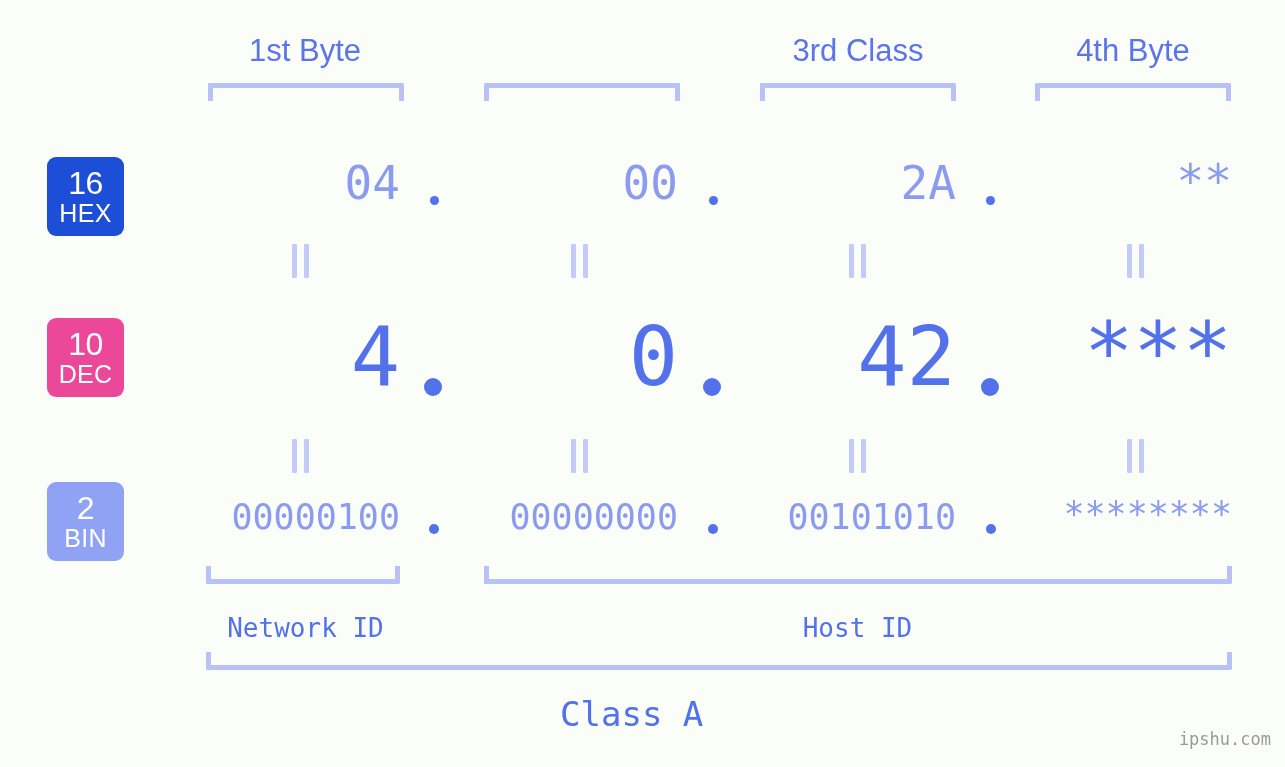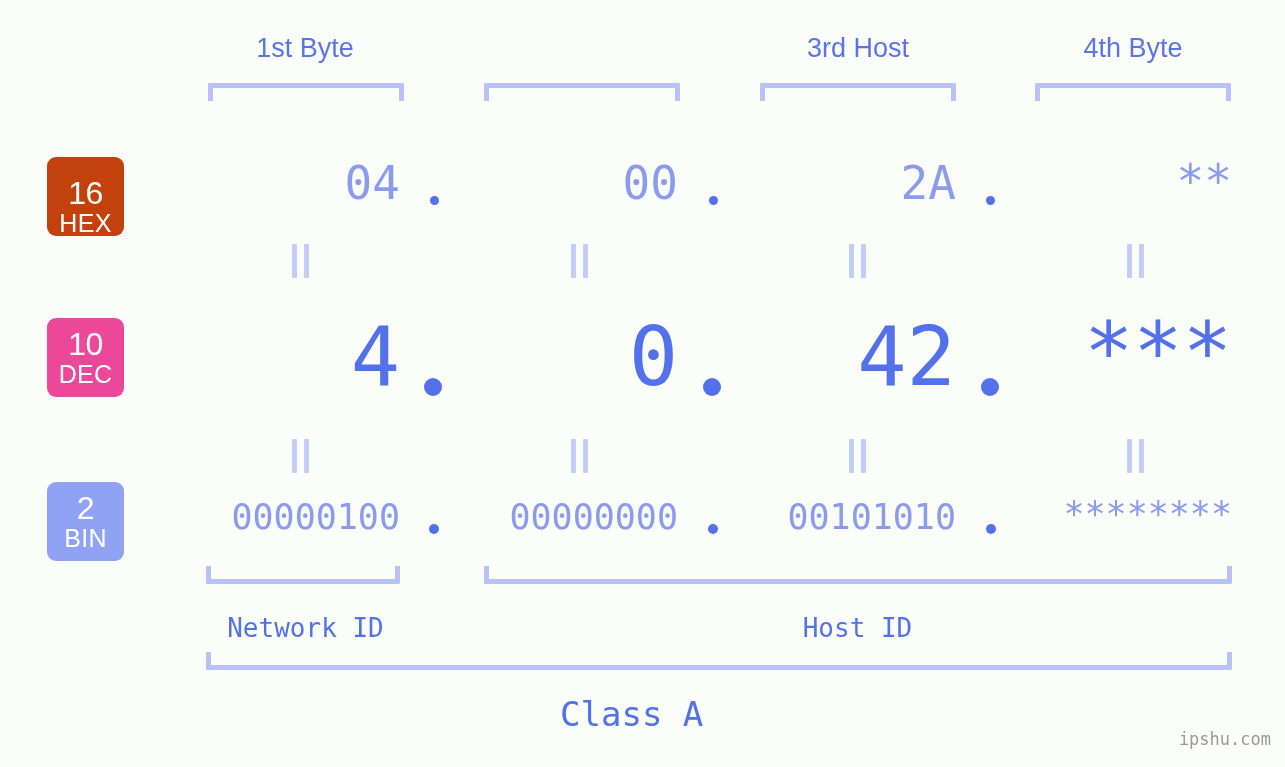--- a/index.html
+++ b/index.html
@@ -20,21 +20,21 @@
     width: 1285px;
     height: 767px;
   }
 
   
   .byte-label {
     position: absolute;
     top: 33px;
     text-align: center;
     font-family: "Liberation Sans", sans-serif;
-    font-size: 27px;
+    font-size: 31px;
     color: #5b74ea;
     letter-spacing: 0px;
     white-space: nowrap;
   }
 
   
   .bracket-top {
     position: absolute;
     border-top: 5px solid #b9c2f7;
     border-left: 5px solid #b9c2f7;
@@ -158,29 +158,29 @@
     color: #9a9a9a;
     letter-spacing: 0px;
   }
 </style>
 </head>
 <body>
 
 <div id="stage">
 
   <div class="byte-label" style="left:205px; width:200px;">1st Byte</div>
-  <div class="byte-label" style="left:758px; width:200px;">3rd Host</div>
+  <div class="byte-label" style="left:758px; width:200px;">3rd Class</div>
   <div class="byte-label" style="left:1033px; width:200px;">4th Byte</div>
 
   <div class="bracket-top" style="left:208px; top:83px; width:196px;"></div>
   <div class="bracket-top" style="left:484px; top:83px; width:196px;"></div>
   <div class="bracket-top" style="left:760px; top:83px; width:196px;"></div>
   <div class="bracket-top" style="left:1035px; top:83px; width:196px;"></div>
 
-  <div class="badge" style="top:157px; background:#c2410c;justify-content:flex-end;">
+  <div class="badge" style="top:157px; background:#1d4ed8;">
     <span class="num">16</span>
     <span class="nm">HEX</span>
   </div>
   <div class="badge" style="top:318px; background:#ec4899;">
     <span class="num">10</span>
     <span class="nm">DEC</span>
   </div>
   <div class="badge" style="top:482px; background:#8fa2f4;">
     <span class="num">2</span>
     <span class="nm">BIN</span>

